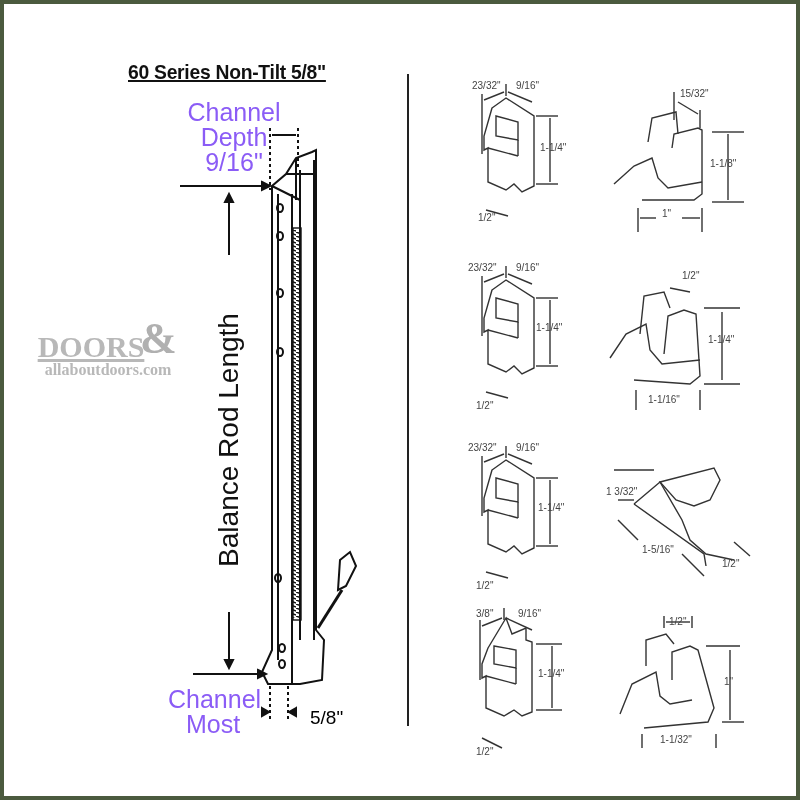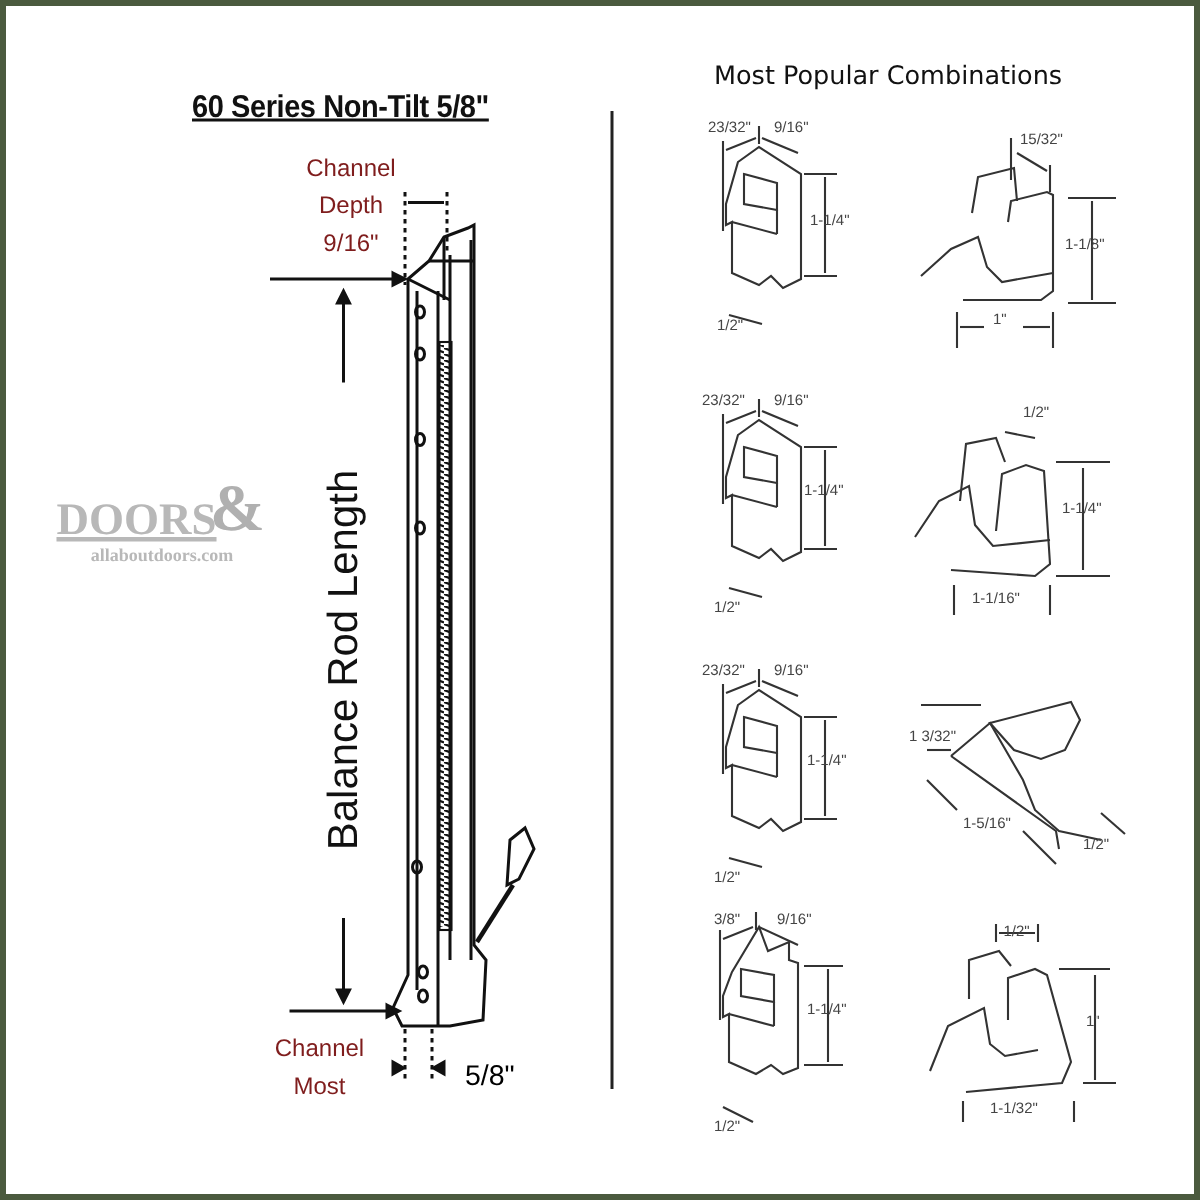--- a/index.html
+++ b/index.html
@@ -1,31 +1,31 @@
 <!DOCTYPE html>
 <html><head>
 <meta charset="utf-8">
 <style>
   html, body { margin: 0; padding: 0; }
   body { width: 800px; height: 800px; background: #4b5a3e; position: relative; overflow: hidden; font-family: "Liberation Sans", sans-serif; }
   .canvas { position: absolute; left: 4px; top: 4px; width: 792px; height: 792px; background: #ffffff; overflow: hidden; }
   .abs { position: absolute; }
   .title { left: 124px; top: 56px; font-size: 21px; font-weight: bold; color: #111; text-decoration: underline; text-decoration-thickness: 2px; letter-spacing: -0.3px; white-space: nowrap; transform: scaleX(0.92); transform-origin: left; }
-  .lbl { color: #7f1d1d; font-size: 16px; white-space: nowrap; }
+  .lbl { color: #8b5cf6; font-size: 25px; white-space: nowrap; }
   .cw { left: 180px; top: 96px; text-align: center; width: 100px; line-height: 25px; }
   .rodlabel { left: 225px; top: 436px; font-size: 28px; color: #111; transform: translate(-50%, -50%) rotate(-90deg); white-space: nowrap; }
   .cd { left: 164px; top: 683px; text-align: center; width: 90px; line-height: 25px; }
   .cd-val { left: 306px; top: 703px; font-size: 19px; }
   .divider { left: 403px; top: 70px; width: 2px; height: 652px; background: #222; }
   .combo-title { left: 472px; top: 37px; font-size: 17px; color: #111; font-family: "DejaVu Sans", sans-serif; }
   .logo { left: 20px; top: 330px; width: 168px; text-align: center; color: #b8b8b8; font-family: "Liberation Serif", serif; font-weight: bold; }
   .logo .l1 { font-size: 19px; line-height: 20px; letter-spacing: 0.5px; }
   .logo .l2 { font-size: 30px; line-height: 26px; }
   .logo .l3 { font-size: 30px; line-height: 28px; }
-  .logo .l4 { font-size: 12px; line-height: 20px; }
+  .logo .l4 { font-size: 16px; line-height: 20px; }
   .amp { font-size: 44px; font-family: "Liberation Serif", serif; color: #b0b0b0; position: absolute; left: 116px; top: -8px; }
   .dim { font-size: 10px; color: #444; white-space: nowrap; font-family: "Liberation Sans", sans-serif; }
   svg { position: absolute; overflow: visible; }
 </style>
 </head>
 <body>
 
 <div class="canvas">
 
   <div class="abs title">60 Series Non-Tilt 5/8"</div>
@@ -100,21 +100,20 @@
   <div class="abs logo">
     <div class="l2" style="position:relative;text-decoration:underline;">
       <span style="padding-right:34px;">DOORS</span>
       <span class="amp">&amp;</span>
     </div>
     <div class="l4">allaboutdoors.com</div>
   </div>
 
   <div class="abs divider"></div>
 
-  <div class="abs combo-title">Most Popular Combinations</div>
 
   <div class="abs" style="left:0;top:0;">
     <svg width="150" height="150" style="left:462px;top:72px;">
       <g stroke="#333" fill="none" stroke-width="1.4">
         <line x1="16" y1="18" x2="16" y2="78"></line>
           <line x1="40" y1="8" x2="40" y2="20"></line>
         <line x1="18" y1="24" x2="38" y2="16"></line>
           <line x1="42" y1="16" x2="66" y2="26"></line>
         <path d="M26,32 L40,22 L68,40 L68,110 L56,116 L48,108 L40,114 L22,106 L22,72 L18,74 L18,60 Z"></path>
         <path d="M30,40 L52,46 L52,64 L30,60 Z"></path>

